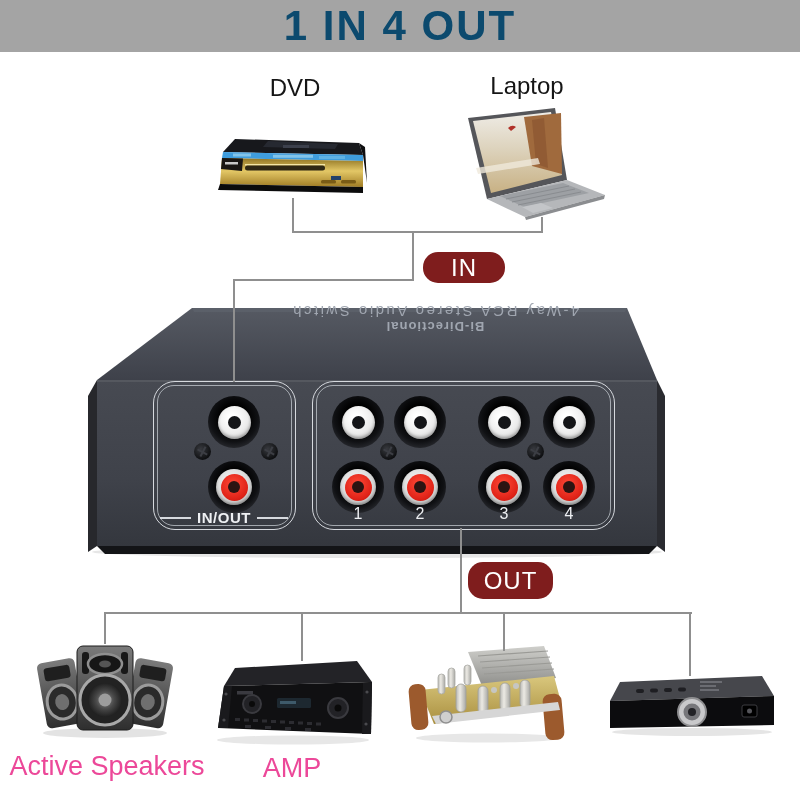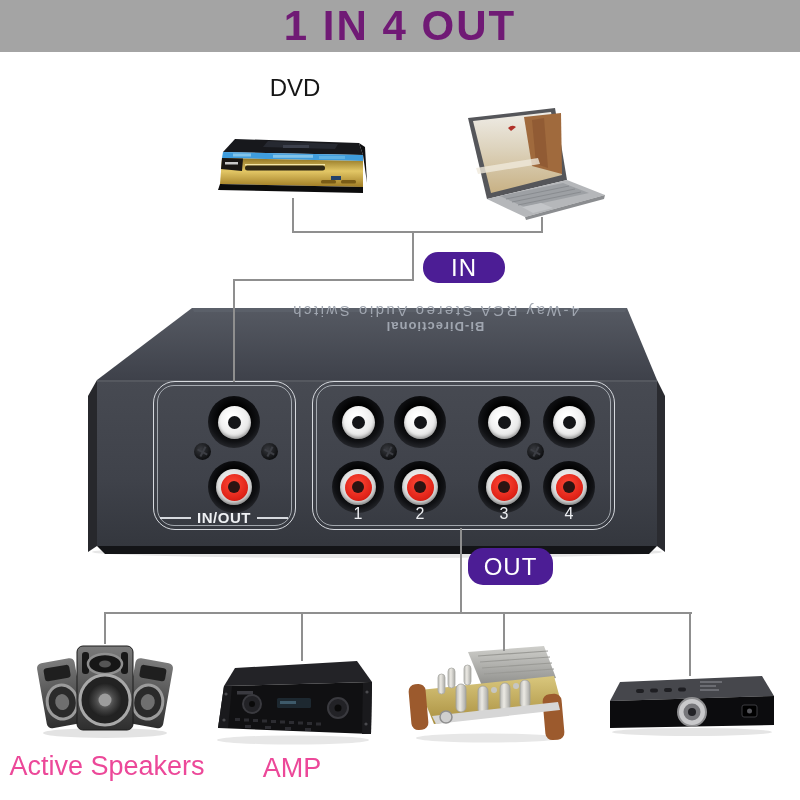--- a/index.html
+++ b/index.html
@@ -2,31 +2,31 @@
 <html><head>
 <meta charset="utf-8">
 <style>
   html,body{margin:0;padding:0;background:#fff;}
   .canvas{position:relative;width:800px;height:800px;background:#ffffff;overflow:hidden;
           font-family:"Liberation Sans", sans-serif;}
 
   
   .banner{position:absolute;left:0;top:0;width:800px;height:52px;background:#a4a4a4;
           display:flex;align-items:center;justify-content:center;}
-  .banner span{color:#701a75;font-size:42px;font-weight:bold;letter-spacing:2px;}
+  .banner span{color:#0c4a6e;font-size:42px;font-weight:bold;letter-spacing:2px;}
 
   
   .dev-label{position:absolute;transform:translateX(-50%);color:#151515;font-size:24px;white-space:nowrap;}
   .lab-dvd{left:295px;top:74px;}
   .lab-laptop{left:527px;top:72px;}
   .out-label{position:absolute;transform:translateX(-50%);color:#ec4899;font-size:27px;white-space:nowrap;}
 
   
   .cline{position:absolute;background:#8f8f8f;z-index:6;}
-  .badge{position:absolute;background:#4c1d95;border-radius:15px;color:#ffffff;
+  .badge{position:absolute;background:#7f1d1d;border-radius:15px;color:#ffffff;
          display:flex;align-items:center;justify-content:center;font-size:24px;letter-spacing:1px;z-index:7;}
 
   
   .switch-body{position:absolute;left:88px;top:300px;z-index:1;}
   .top-text{position:absolute;left:250px;top:303px;width:370px;text-align:center;
             transform:rotate(180deg);color:#a0a6b0;z-index:2;}
   .top-text .tt1{font-size:13px;font-weight:bold;letter-spacing:1px;line-height:15px;}
   .top-text .tt2{font-size:15px;letter-spacing:2.5px;line-height:16px;}
 
   .section{position:absolute;border:1.5px solid #d6d9de;border-radius:22px;z-index:2;}
@@ -65,20 +65,21 @@
 </head>
 <body>
 
 <div class="canvas">
 
   <header class="banner">
     <span>1 IN 4 OUT</span>
   </header>
 
   <div class="dev-label lab-dvd">DVD</div>
+  <div class="dev-label lab-laptop">Laptop</div>
 
   <svg class="art" style="left:213px;top:136px" width="165" height="62" viewBox="0 0 165 62">
     <defs>
       <linearGradient id="gold" x1="0" y1="0" x2="0" y2="1">
         <stop offset="0" stop-color="#8f7322"></stop>
           <stop offset=".45" stop-color="#e3c766"></stop>
           <stop offset="1" stop-color="#a07c24"></stop>
       </linearGradient>
     </defs>
     <polygon points="22,3 146,7 150,19 10,16" fill="#17181c"></polygon>
@@ -235,21 +236,21 @@
   <span class="pnum" style="left:504px;top:505px">3</span>
   <span class="pnum" style="left:569px;top:505px">4</span>
 
   <div class="panel-label-row" style="left:160px;top:509px;width:128px">
     <div class="rule grow"></div>
     <div class="txt">IN/OUT</div>
     <div class="rule grow"></div>
   </div>
 
   <div class="cline" style="left:460px;top:528px;width:2px;height:86px"></div>
-  <div class="badge" style="left:468px;top:548px;width:85px;height:37px">OUT</div>
+  <div class="badge" style="left:468px;top:562px;width:85px;height:37px">OUT</div>
   <div class="cline" style="left:104px;top:612px;width:588px;height:2px"></div>
   <div class="cline" style="left:104px;top:612px;width:2px;height:32px"></div>
   <div class="cline" style="left:301px;top:612px;width:2px;height:49px"></div>
   <div class="cline" style="left:503px;top:612px;width:2px;height:39px"></div>
   <div class="cline" style="left:689px;top:612px;width:2px;height:64px"></div>
 
   <svg class="art" style="left:30px;top:640px" width="150" height="100" viewBox="0 0 150 100">
     <defs>
       <linearGradient id="spkG" x1="0" y1="0" x2="0" y2="1">
         <stop offset="0" stop-color="#7b7b7b"></stop>

